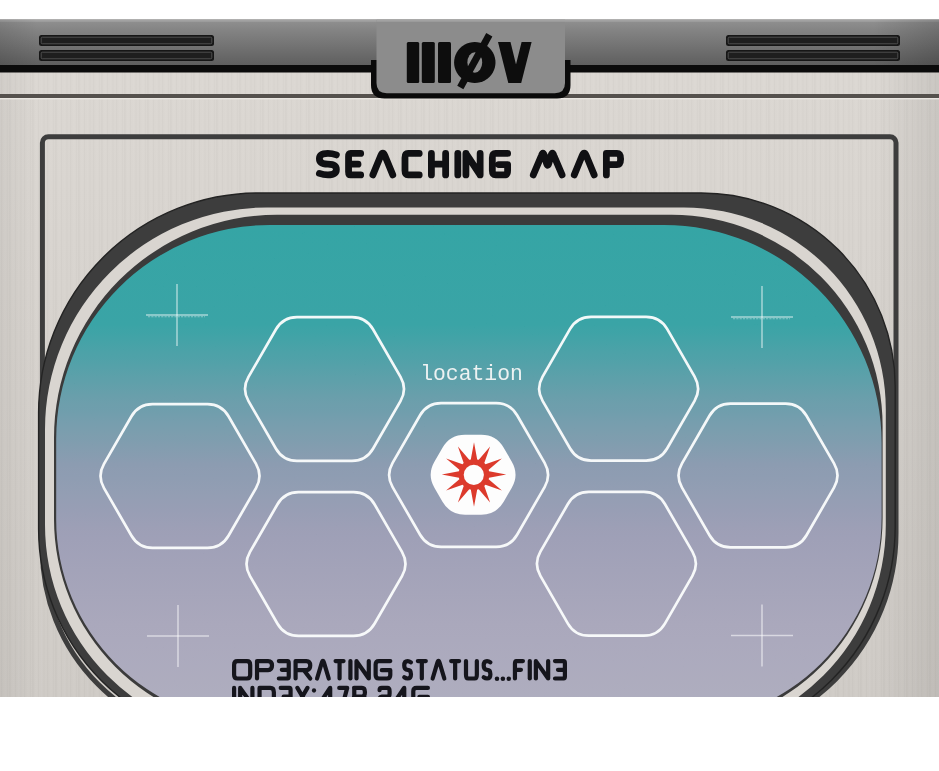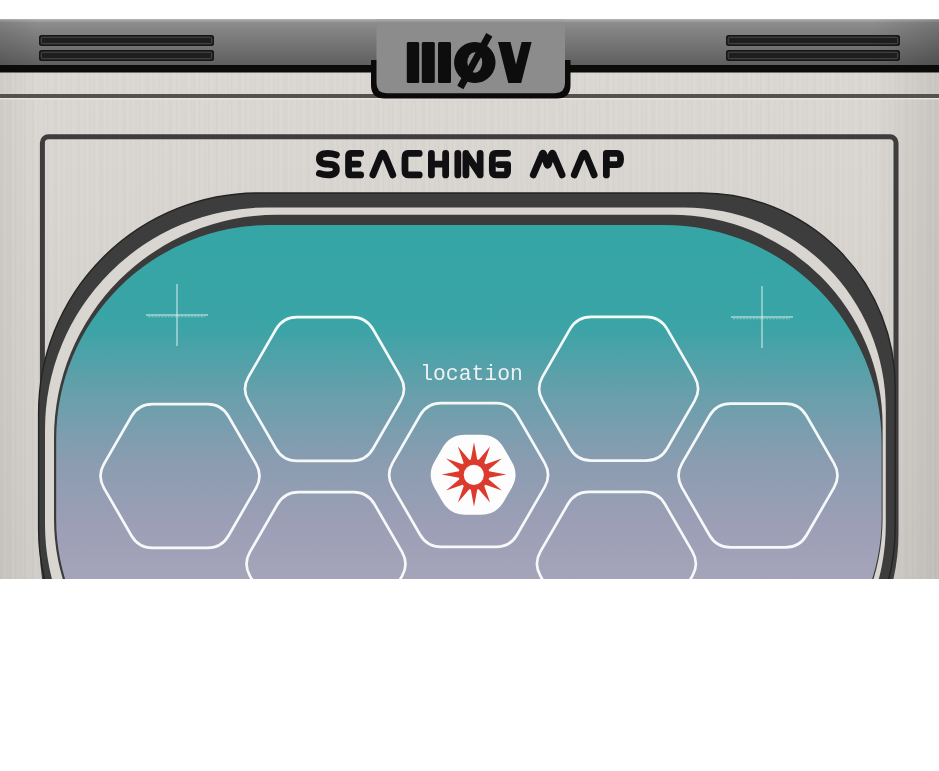--- a/index.html
+++ b/index.html
@@ -1,16 +1,16 @@
 <!DOCTYPE html>
 <html><head>
 <meta charset="utf-8">
 <style>
 html,body { margin:0; padding:0; background:#fff; }
-#stage { position:relative; width:939px; height:579px; overflow:hidden;
+#stage { position:relative; width:939px; height:697px; overflow:hidden;
          font-family:"Liberation Sans", sans-serif; }
 svg { display:block; }
 </style>
 </head>
 <body>
 <div id="stage">
 <svg width="939" height="771" viewBox="0 0 939 771">
 <defs>
 <linearGradient id="metal" x1="0" y1="19" x2="0" y2="771" gradientUnits="userSpaceOnUse">
  <stop offset="0" stop-color="#dedad6"></stop>

